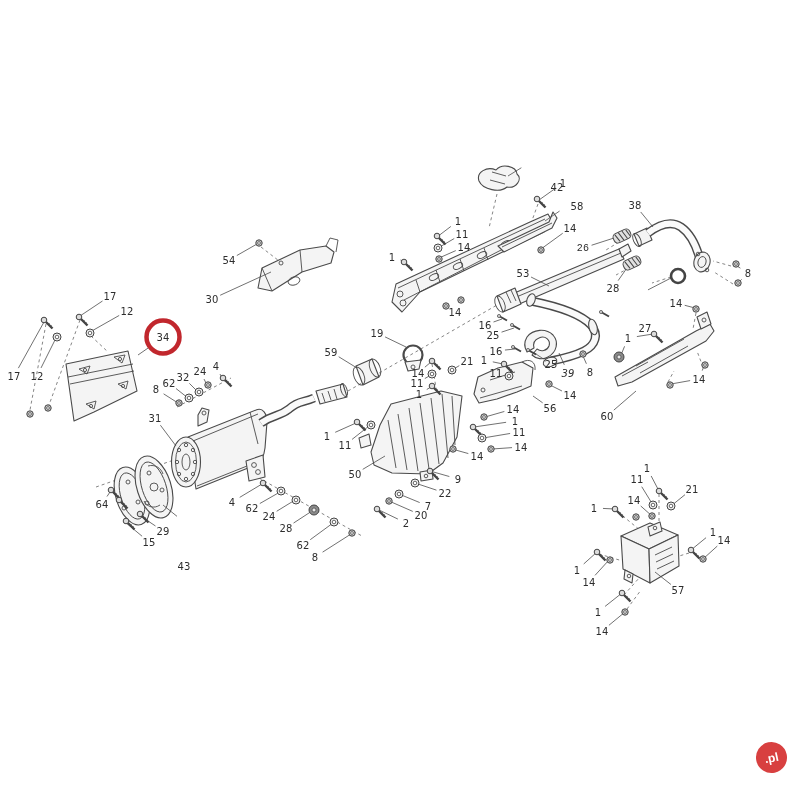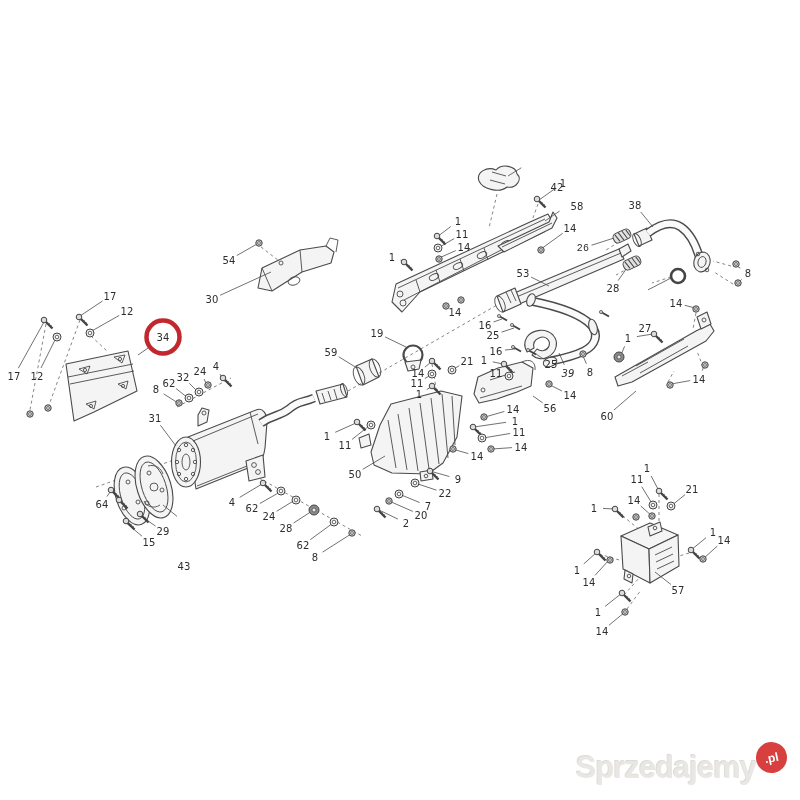--- a/index.html
+++ b/index.html
@@ -741,15 +741,14 @@
       <div class="plabel" style="left: 594px; top: 508px;">1</div>
       <div class="plabel" style="left: 577px; top: 570px;">1</div>
       <div class="plabel" style="left: 589px; top: 582px;">14</div>
       <div class="plabel" style="left: 713px; top: 532px;">1</div>
       <div class="plabel" style="left: 724px; top: 540px;">14</div>
       <div class="plabel" style="left: 678px; top: 590px;">57</div>
       <div class="plabel" style="left: 598px; top: 612px;">1</div>
       <div class="plabel" style="left: 602px; top: 631px;">14</div>
     </div>
 
-  <div class="wm" style="color: rgb(233, 231, 227);">Sprzedajemy</div>
   <div class="wmbadge" style="background: rgb(216, 64, 64);">.pl</div>
 </div>
 
 </body></html>

